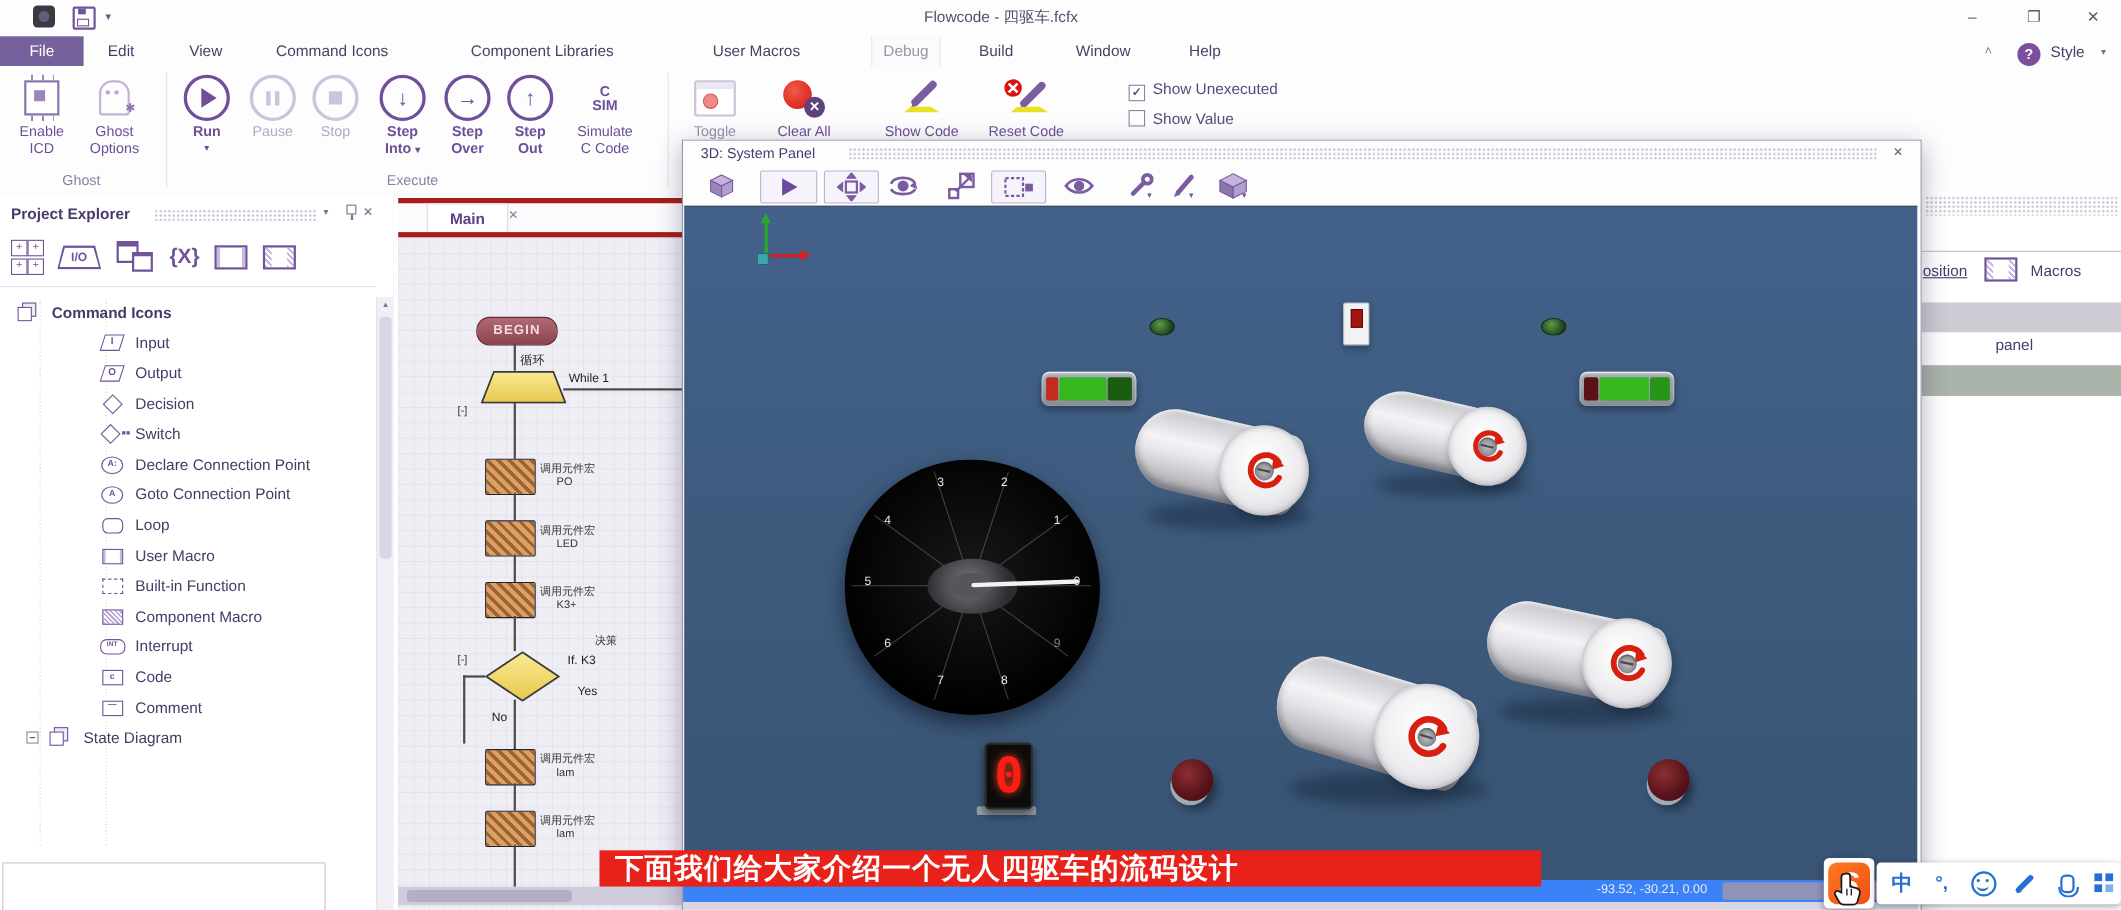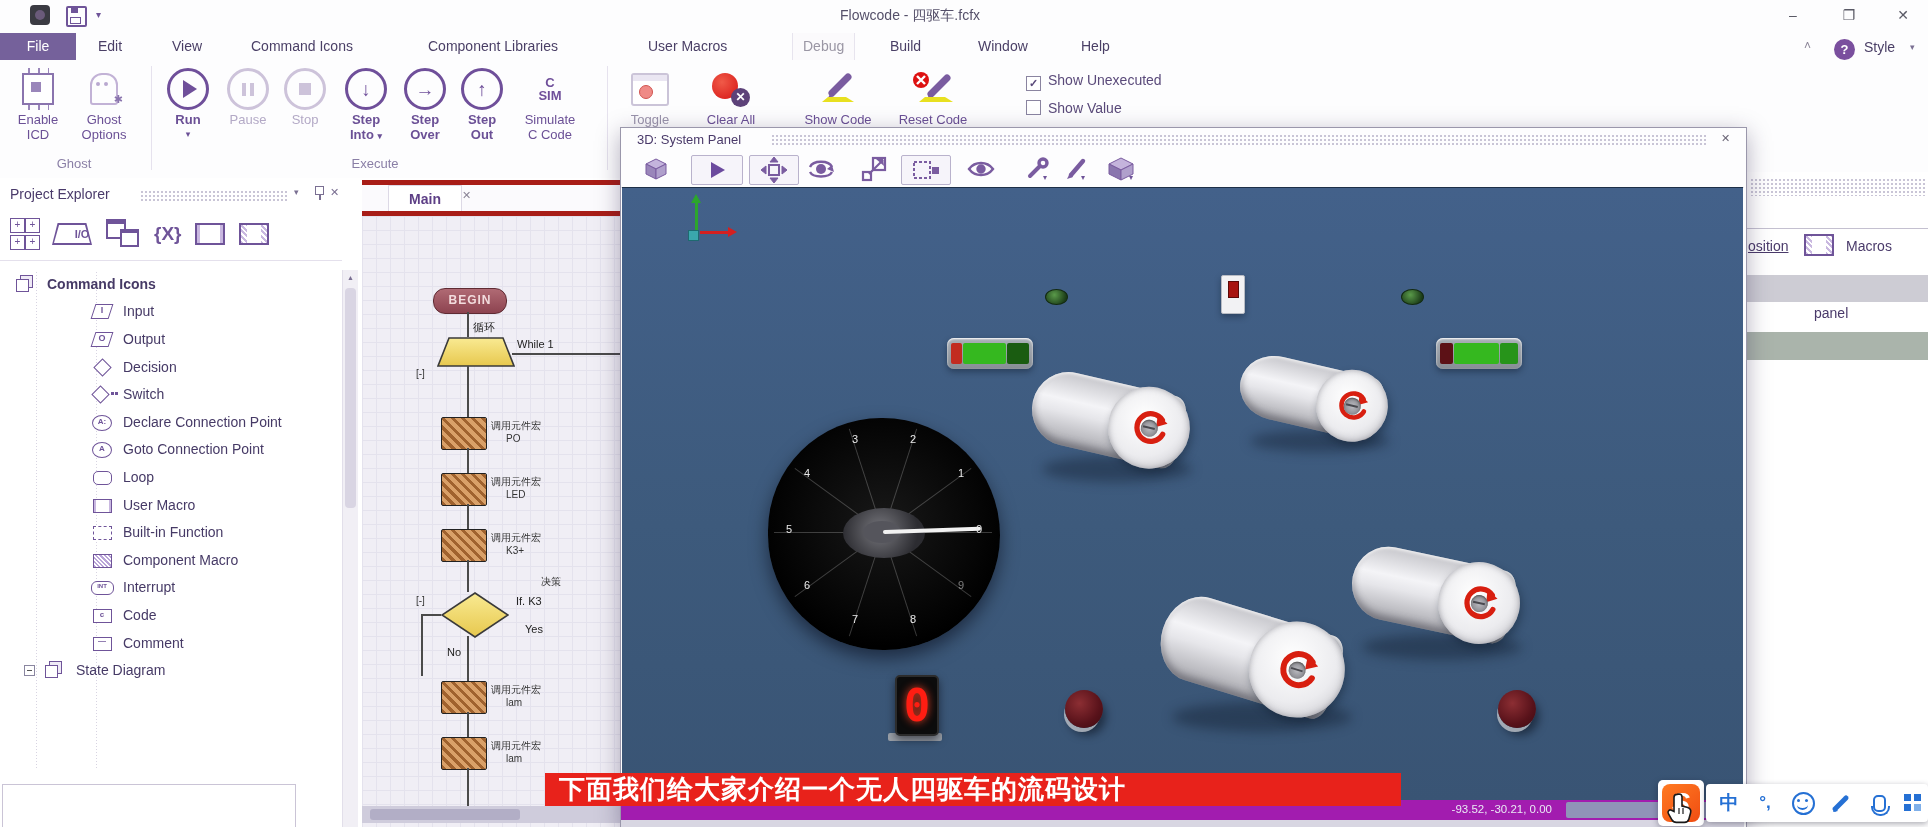--- a/index.html
+++ b/index.html
@@ -50,31 +50,31 @@
   .bpicon::before{content:"";position:absolute;left:0;top:0;right:0;height:6px;background:#eae6f2;}
   .bpicon::after{content:"";position:absolute;left:6px;top:10px;width:12px;height:12px;border-radius:50%;background:#ef8a86;border:1px solid #d05450;}
   .clearall{width:42px;height:36px;position:relative;}
   .clearall::before{content:"";position:absolute;left:2px;top:2px;width:26px;height:26px;border-radius:50%;background:radial-gradient(circle at 38% 35%,#f05a48,#d61414);}
   .ca-x{position:absolute;right:2px;bottom:0;width:19px;height:19px;border-radius:50%;background:#5d4279;color:#fff;font-size:12px;line-height:19px;text-align:center;font-weight:bold;}
   .cbrow{position:absolute;left:1026px;font-size:14px;color:#5a4a7a;}
   .cb{display:inline-block;width:13px;height:13px;border:1.5px solid #8a84a0;background:#fff;vertical-align:-2px;margin-right:7px;
      text-align:center;line-height:12px;font-size:11px;color:#5a4a7a;font-weight:bold;}
   
   #explorer{left:0;top:178px;width:358px;height:649px;background:#fff;border-right:1px solid #d5d0e0;}
-  .exp-title{left:10px;top:8px;font-size:14px;font-weight:normal;color:#4a3a6a;}
+  .exp-title{left:10px;top:8px;font-size:14px;font-weight:bold;color:#4a3a6a;}
   .dots{background:radial-gradient(#c9c5d6 1px,transparent 1.2px);background-size:4px 4px;}
   .hdrbtn{top:8px;font-size:11px;color:#7a6f92;}
   .pinicn{width:7px;height:7px;border:1.5px solid #7a6f92;}
   .pinicn::after{content:"";position:absolute;left:3px;top:8px;width:1.5px;height:5px;background:#7a6f92;}
   .pxrow{left:10px;top:36px;height:40px;display:flex;align-items:center;gap:14px;color:#6f5499;}
   .pxgrid{display:grid;grid-template-columns:13px 13px;grid-gap:2px;}
   .pxgrid i{width:13px;height:13px;border:1.5px solid #6f5499;font-style:normal;font-size:10px;line-height:11px;text-align:center;color:#6f5499;}
   .pxio{width:40px;height:22px;background:#6f5499;clip-path:polygon(14% 0,86% 0,100% 100%,0 100%);position:relative;display:flex;align-items:center;justify-content:center;}
   .pxio b{position:absolute;inset:2px;background:#fff;clip-path:polygon(14% 0,86% 0,100% 100%,0 100%);}
-  .pxio span{position:relative;font-size:11px;font-weight:bold;color:#6f5499;padding-left:20px;}
+  .pxio span{position:relative;font-size:11px;font-weight:bold;color:#6f5499;}
   .pxwin{width:34px;height:30px;position:relative;}
   .pxwin::before{content:"";position:absolute;left:0;top:0;width:16px;height:13px;border:2px solid #6f5499;border-top-width:5px;}
   .pxwin::after{content:"";position:absolute;left:14px;top:10px;width:15px;height:12px;border:2px solid #6f5499;border-top-width:4px;background:#fff;}
   .pxbrace{font-size:19px;font-weight:bold;color:#6f5499;}
   .pxum{width:26px;height:18px;border:2px solid #6f5499;box-shadow:inset 3px 0 0 #c9b8e0,inset -3px 0 0 #c9b8e0;}
   .pxcm{width:26px;height:18px;border:2px solid #6f5499;
     background:repeating-linear-gradient(45deg,#c9b8e0 0 2px,#fff 2px 4px) left/6px 100% no-repeat,
                repeating-linear-gradient(45deg,#c9b8e0 0 2px,#fff 2px 4px) right/6px 100% no-repeat;}
   #tree{left:0;top:92px;width:340px;height:500px;font-size:14px;color:#463a66;
     background:
@@ -137,21 +137,21 @@
   #window3d{left:620px;top:127px;width:1125px;height:700px;background:#fdfdfe;border:1px solid #9a97ab;
     box-shadow:0 6px 22px rgba(40,30,70,.35);z-index:50;}
   .w3-title{left:0;top:0;width:1123px;height:23px;background:#fdfdfe;border-bottom:1px solid #e6e3ee;}
   .w3-title-text{left:16px;top:4px;font-size:13px;color:#4a3a6a;}
   .w3-toolbar{left:0;top:23px;width:1123px;height:36px;background:#fdfdfe;border-bottom:1px solid #e2dfe9;}
   .tbtn{position:absolute;top:4px;height:28px;display:flex;align-items:center;justify-content:center;}
   .tbox{border:1px solid #b9b2cc;background:#f6f4fa;border-radius:2px;}
   .caret3d{position:absolute;top:18px;font-size:8px;color:#6f5499;}
   #viewport{left:1px;top:59px;width:1121px;height:613px;background:linear-gradient(180deg,#43618a 0%,#3d5a7c 55%,#395474 100%);
     border-top:1px solid #1d3048;overflow:hidden;}
-  .w3-status{left:0;top:672px;width:1123px;height:20px;background:#a21caf;}
+  .w3-status{left:0;top:672px;width:1123px;height:20px;background:#3b82f6;}
   .w3-coords{position:absolute;right:192px;top:3px;font-size:11.5px;color:#e9e9f4;}
   .w3-thumb{position:absolute;right:10px;top:2px;width:168px;height:16px;background:#9093b8;border-radius:2px;}
   .w3-rest{left:0;top:692px;width:1123px;height:7px;background:#d8d6e2;}
   
   .axis-g{left:73px;top:14px;width:3px;height:30px;background:#2ca62c;}
   .axis-gt{left:69px;top:6px;width:0;height:0;border-left:5px solid transparent;border-right:5px solid transparent;border-bottom:9px solid #2ca62c;}
   .axis-r{left:78px;top:43px;width:28px;height:3px;background:#d42020;}
   .axis-rt{left:106px;top:39px;width:0;height:0;border-top:5px solid transparent;border-bottom:5px solid transparent;border-left:9px solid #d42020;}
   .axis-o{left:66px;top:42px;width:9px;height:9px;background:#3aa7ad;border:1px solid #1e6a70;}
   .gdot{width:21px;height:14px;border-radius:50%;background:radial-gradient(circle at 40% 35%,#5a9a4a,#1c3d18 75%);border:1px solid #122a10;}

